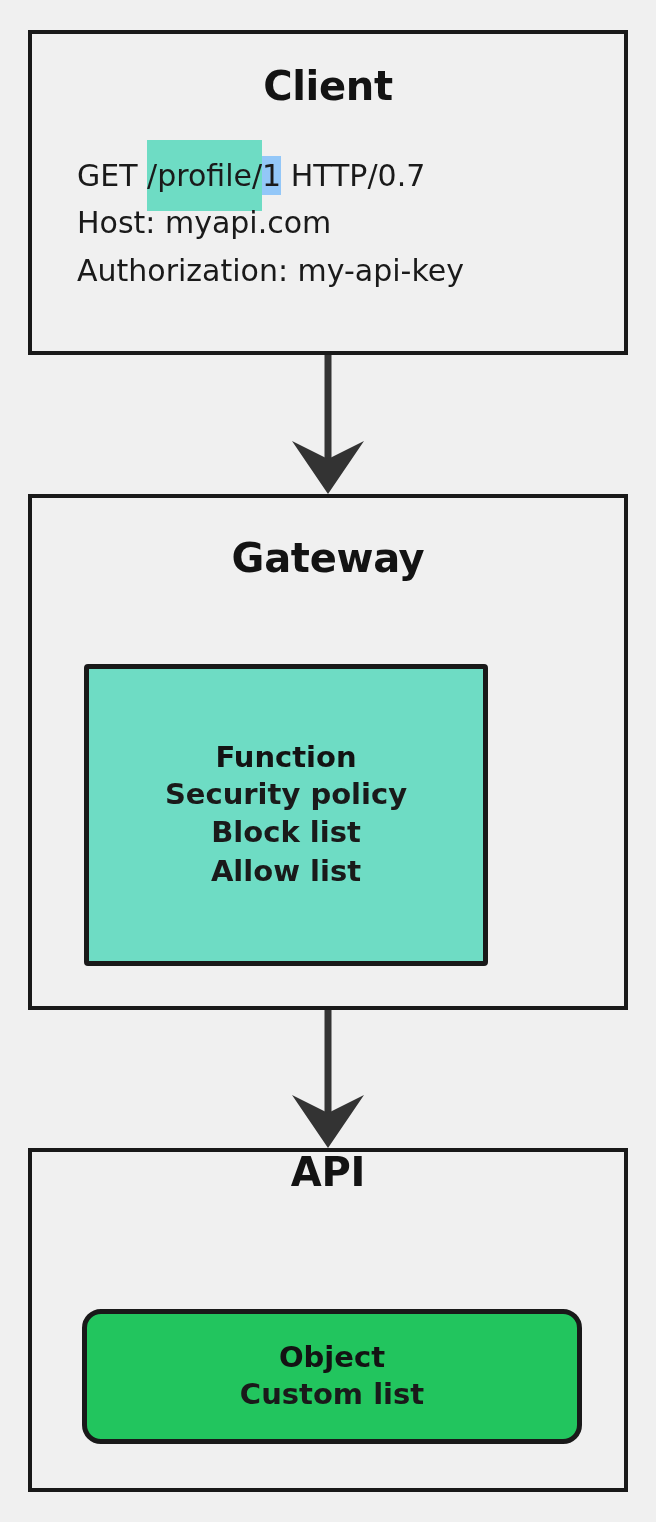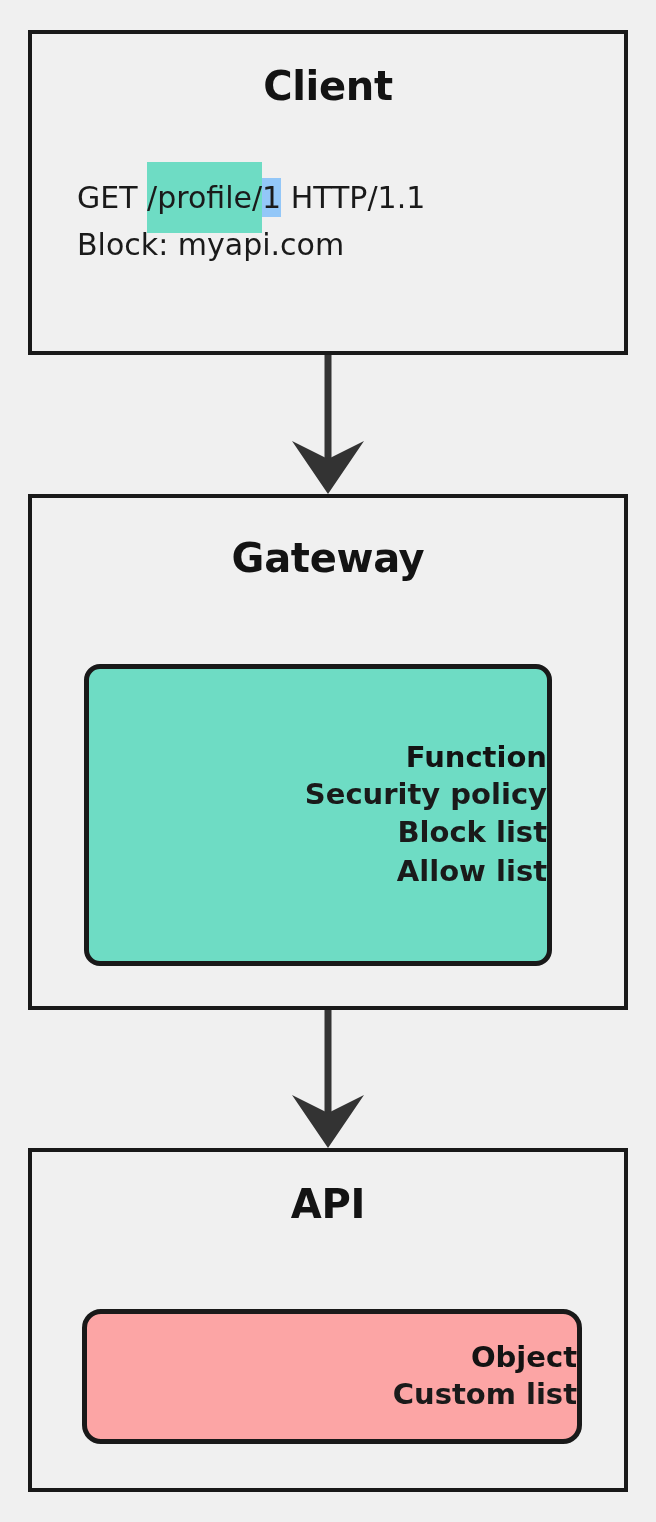--- a/index.html
+++ b/index.html
@@ -24,37 +24,36 @@
 
   
   .node {
     position: absolute;
     box-sizing: border-box;
     background: #f0f0f0;
     border: 4px solid #191919;
     display: flex;
     flex-direction: column;
     align-items: center;
-    gap: 22px;
   }
   #node-client { left: 28px; top: 30px;   width: 600px; height: 325px; }
   #node-gateway{ left: 28px; top: 494px;  width: 600px; height: 516px; }
   #node-api    { left: 28px; top: 1148px; width: 600px; height: 344px; }
 
   .node-title {
     font-size: 40px;
     font-weight: bold;
     letter-spacing: -0.3px;
     color: #131313;
     text-align: center;
     line-height: 1;
   }
   #node-client  .node-title { margin-top: 32px; }
   #node-gateway .node-title { margin-top: 40px; }
-  #node-api     .node-title { margin-top: 32px; }
+  #node-api     .node-title { }
 
   
   .request-block {
     margin-top: 46px;
     width: 100%;
     padding-left: 45px;
     box-sizing: border-box;
     font-size: 30px;
     line-height: 1.58;
     color: #1a1a1a;
@@ -75,31 +74,29 @@
     position: absolute;
     box-sizing: border-box;
     border: 5px solid #191919;
     display: flex;
     flex-direction: column;
     align-items: center;
     justify-content: center;
   }
   #subnode-function {
     left: 52px; top: 166px;
-    width: 468px; height: 302px;
+    width: 404px; height: 302px;
     background: #6edcc4;
-    border-radius: 16px;
-    align-items: flex-end;
+    border-radius: 4px;
   }
   #subnode-object {
     left: 50px; top: 157px;
     width: 500px; height: 135px;
-    background: #fca5a5;
+    background: #22c55e;
     border-radius: 19px;
-    align-items: flex-end;
   }
   .subnode-title {
     font-size: 29px;
     font-weight: bold;
     color: #131313;
     line-height: 1.2;
     text-align: center;
   }
   .subnode-line {
     font-size: 29px;
@@ -118,22 +115,23 @@
   }
 </style>
 </head>
 <body>
 
 <div class="canvas">
 
   <div class="node" id="node-client">
     <div class="node-title">Client</div>
     <div class="request-block">
-      <div class="request-line"><span>GET </span><span class="hl-teal">/profile/</span><span class="hl-blue">1</span><span> HTTP/1.1</span></div>
-      <div class="request-line">Block: myapi.com</div>
+      <div class="request-line"><span>GET </span><span class="hl-teal">/profile/</span><span class="hl-blue">1</span><span> HTTP/0.7</span></div>
+      <div class="request-line">Host: myapi.com</div>
+      <div class="request-line">Authorization: my-api-key</div>
     </div>
   </div>
 
   <svg class="arrow" width="656" height="1522" viewBox="0 0 656 1522" aria-hidden="true">
     <line x1="328" y1="355" x2="328" y2="470" stroke="#333333" stroke-width="7"></line>
     <path d="M 328 494 L 292 441 L 328 459 L 364 441 Z" fill="#333333"></path>
   </svg>
 
   <div class="node" id="node-gateway">
     <div class="node-title">Gateway</div>

